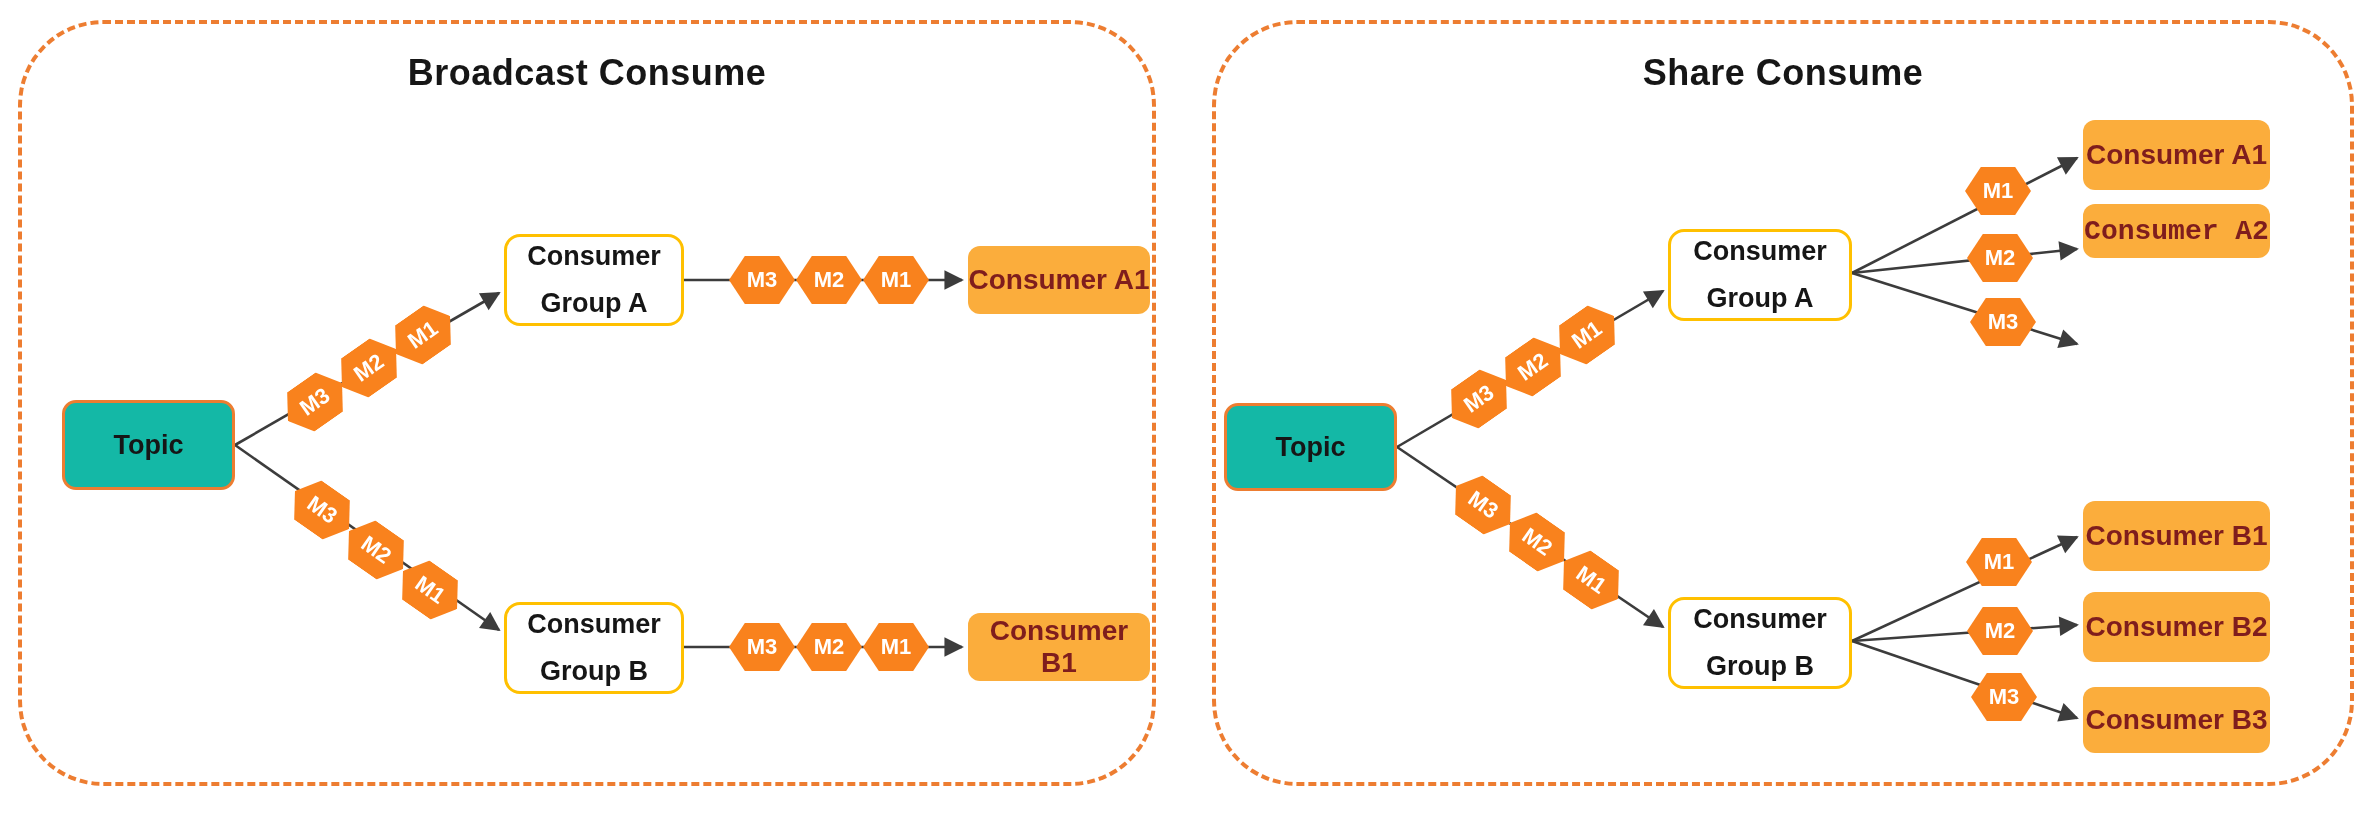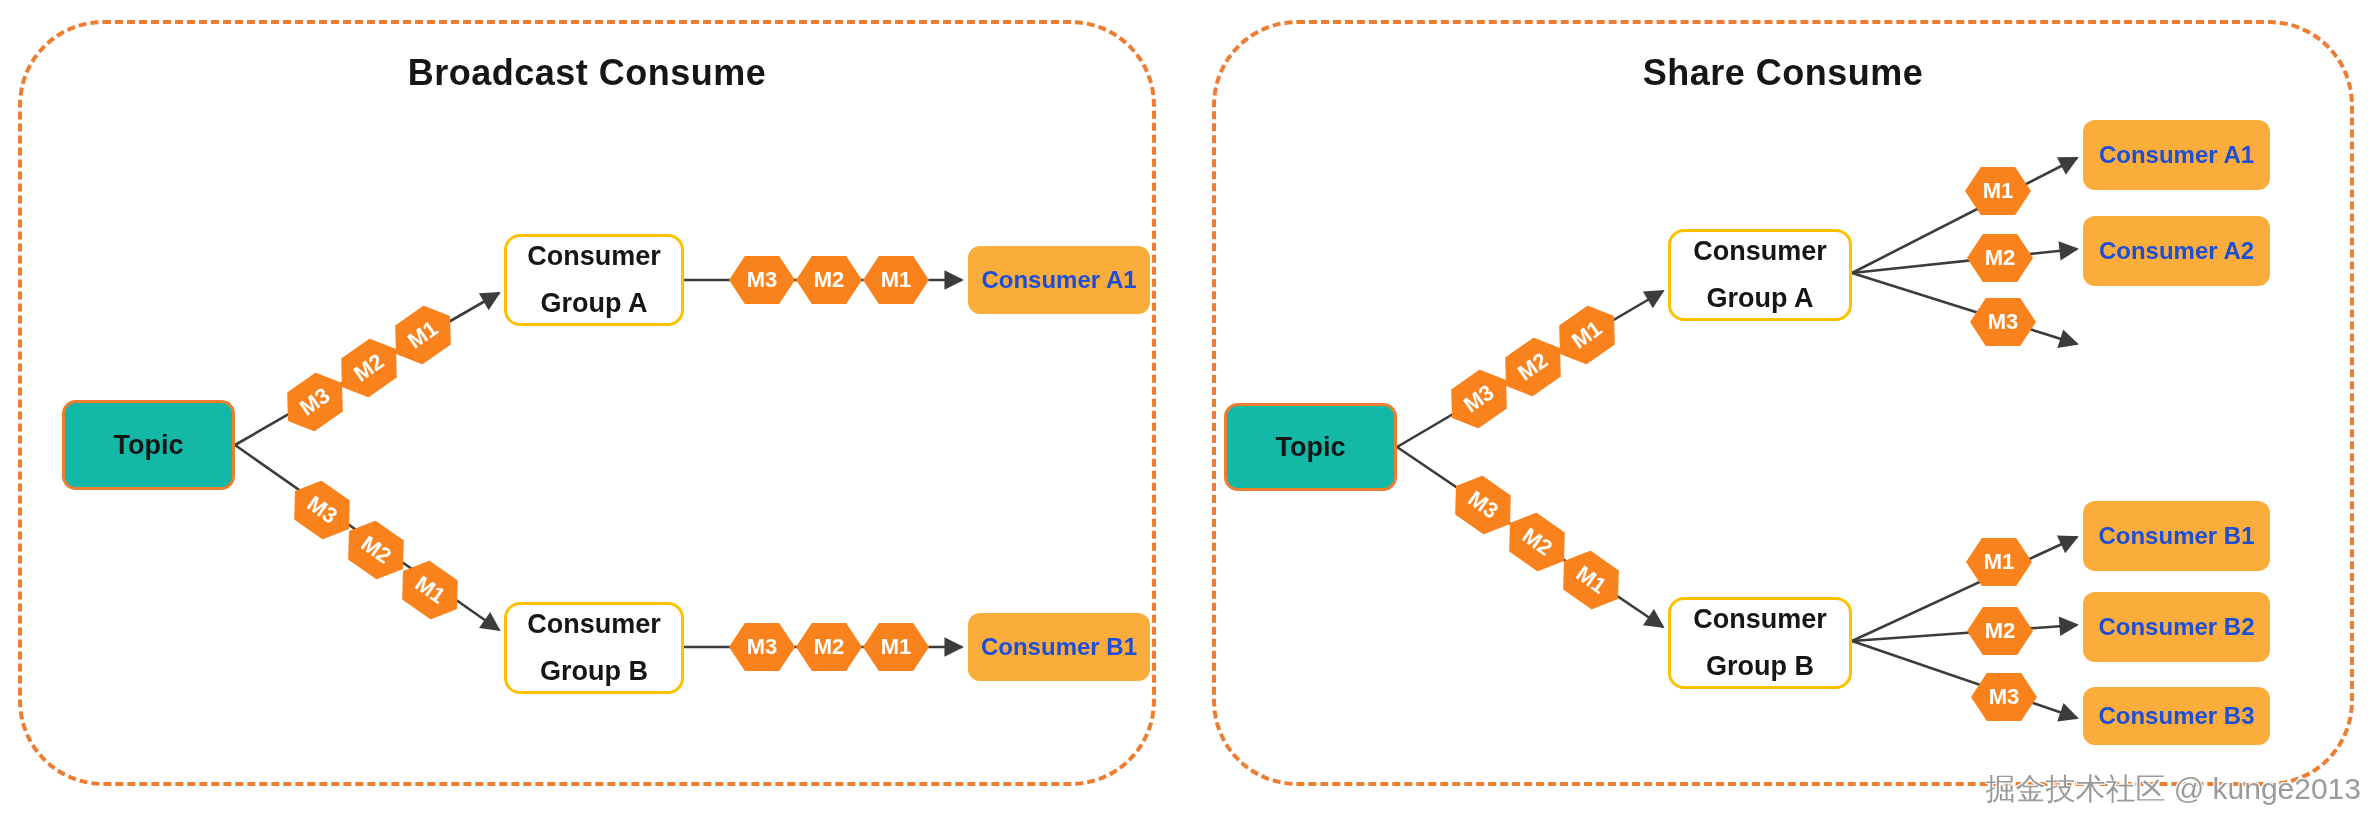--- a/index.html
+++ b/index.html
@@ -40,21 +40,21 @@
     border-radius:14px;
     font-size:27px;font-weight:600;color:#161616;
   }
   .group{
     background:#ffffff;border:3px solid var(--group-border);
     border-radius:16px;
     font-size:27px;font-weight:600;color:#161616;line-height:1.45;gap:8px;
   }
   .consumer{
     background:var(--consumer-box);border-radius:12px;
-    color:#1d4ed8;font-weight:700;font-size:24px;
+    color:#7f1d1d;font-weight:700;font-size:28px;
   }
   .hex{
     position:absolute;z-index:3;
     width:66px;height:48px;
     background:var(--message-hexagon);
     clip-path:polygon(24% 0%,76% 0%,100% 50%,76% 100%,24% 100%,0% 50%);
     display:flex;align-items:center;justify-content:center;
     color:#ffffff;font-weight:700;font-size:22px;
     transform:translate(-50%,-50%) rotate(var(--r,0deg));
   }
@@ -148,45 +148,44 @@
   </div>
 
   <div class="node group" style="left:1668px;top:597px;width:184px;height:92px;">
     <span>Consumer</span>
     <span>Group B</span>
   </div>
 
   <div class="node consumer" style="left:2083px;top:120px;width:187px;height:70px;">
     <span>Consumer A1</span>
   </div>
-  <div class="node consumer" style="left:2083px;top:216px;width:187px;height:70px;">
+  <div class="node consumer" style="left:2083px;top:204px;width:187px;height:54px;font-family:Liberation Mono, monospace;">
     <span>Consumer A2</span>
   </div>
 
   <div class="node consumer" style="left:2083px;top:501px;width:187px;height:70px;">
     <span>Consumer B1</span>
   </div>
   <div class="node consumer" style="left:2083px;top:592px;width:187px;height:70px;">
     <span>Consumer B2</span>
   </div>
-  <div class="node consumer" style="left:2083px;top:687px;width:187px;height:58px;">
+  <div class="node consumer" style="left:2083px;top:687px;width:187px;height:66px;">
     <span>Consumer B3</span>
   </div>
 
   <div class="hex" style="left:1479px;top:399px;--r:-35deg;">M3</div>
   <div class="hex" style="left:1533px;top:367px;--r:-35deg;">M2</div>
   <div class="hex" style="left:1587px;top:335px;--r:-35deg;">M1</div>
 
   <div class="hex" style="left:1483px;top:505px;--r:35deg;">M3</div>
   <div class="hex" style="left:1537px;top:542px;--r:35deg;">M2</div>
   <div class="hex" style="left:1591px;top:580px;--r:35deg;">M1</div>
 
   <div class="hex" style="left:1998px;top:191px;">M1</div>
   <div class="hex" style="left:2000px;top:258px;">M2</div>
   <div class="hex" style="left:2003px;top:322px;">M3</div>
 
   <div class="hex" style="left:1999px;top:562px;">M1</div>
   <div class="hex" style="left:2000px;top:631px;">M2</div>
   <div class="hex" style="left:2004px;top:697px;">M3</div>
 
-  <div class="watermark">掘金技术社区 @ kunge2013</div>
 
 </div>
 
 </body></html>

